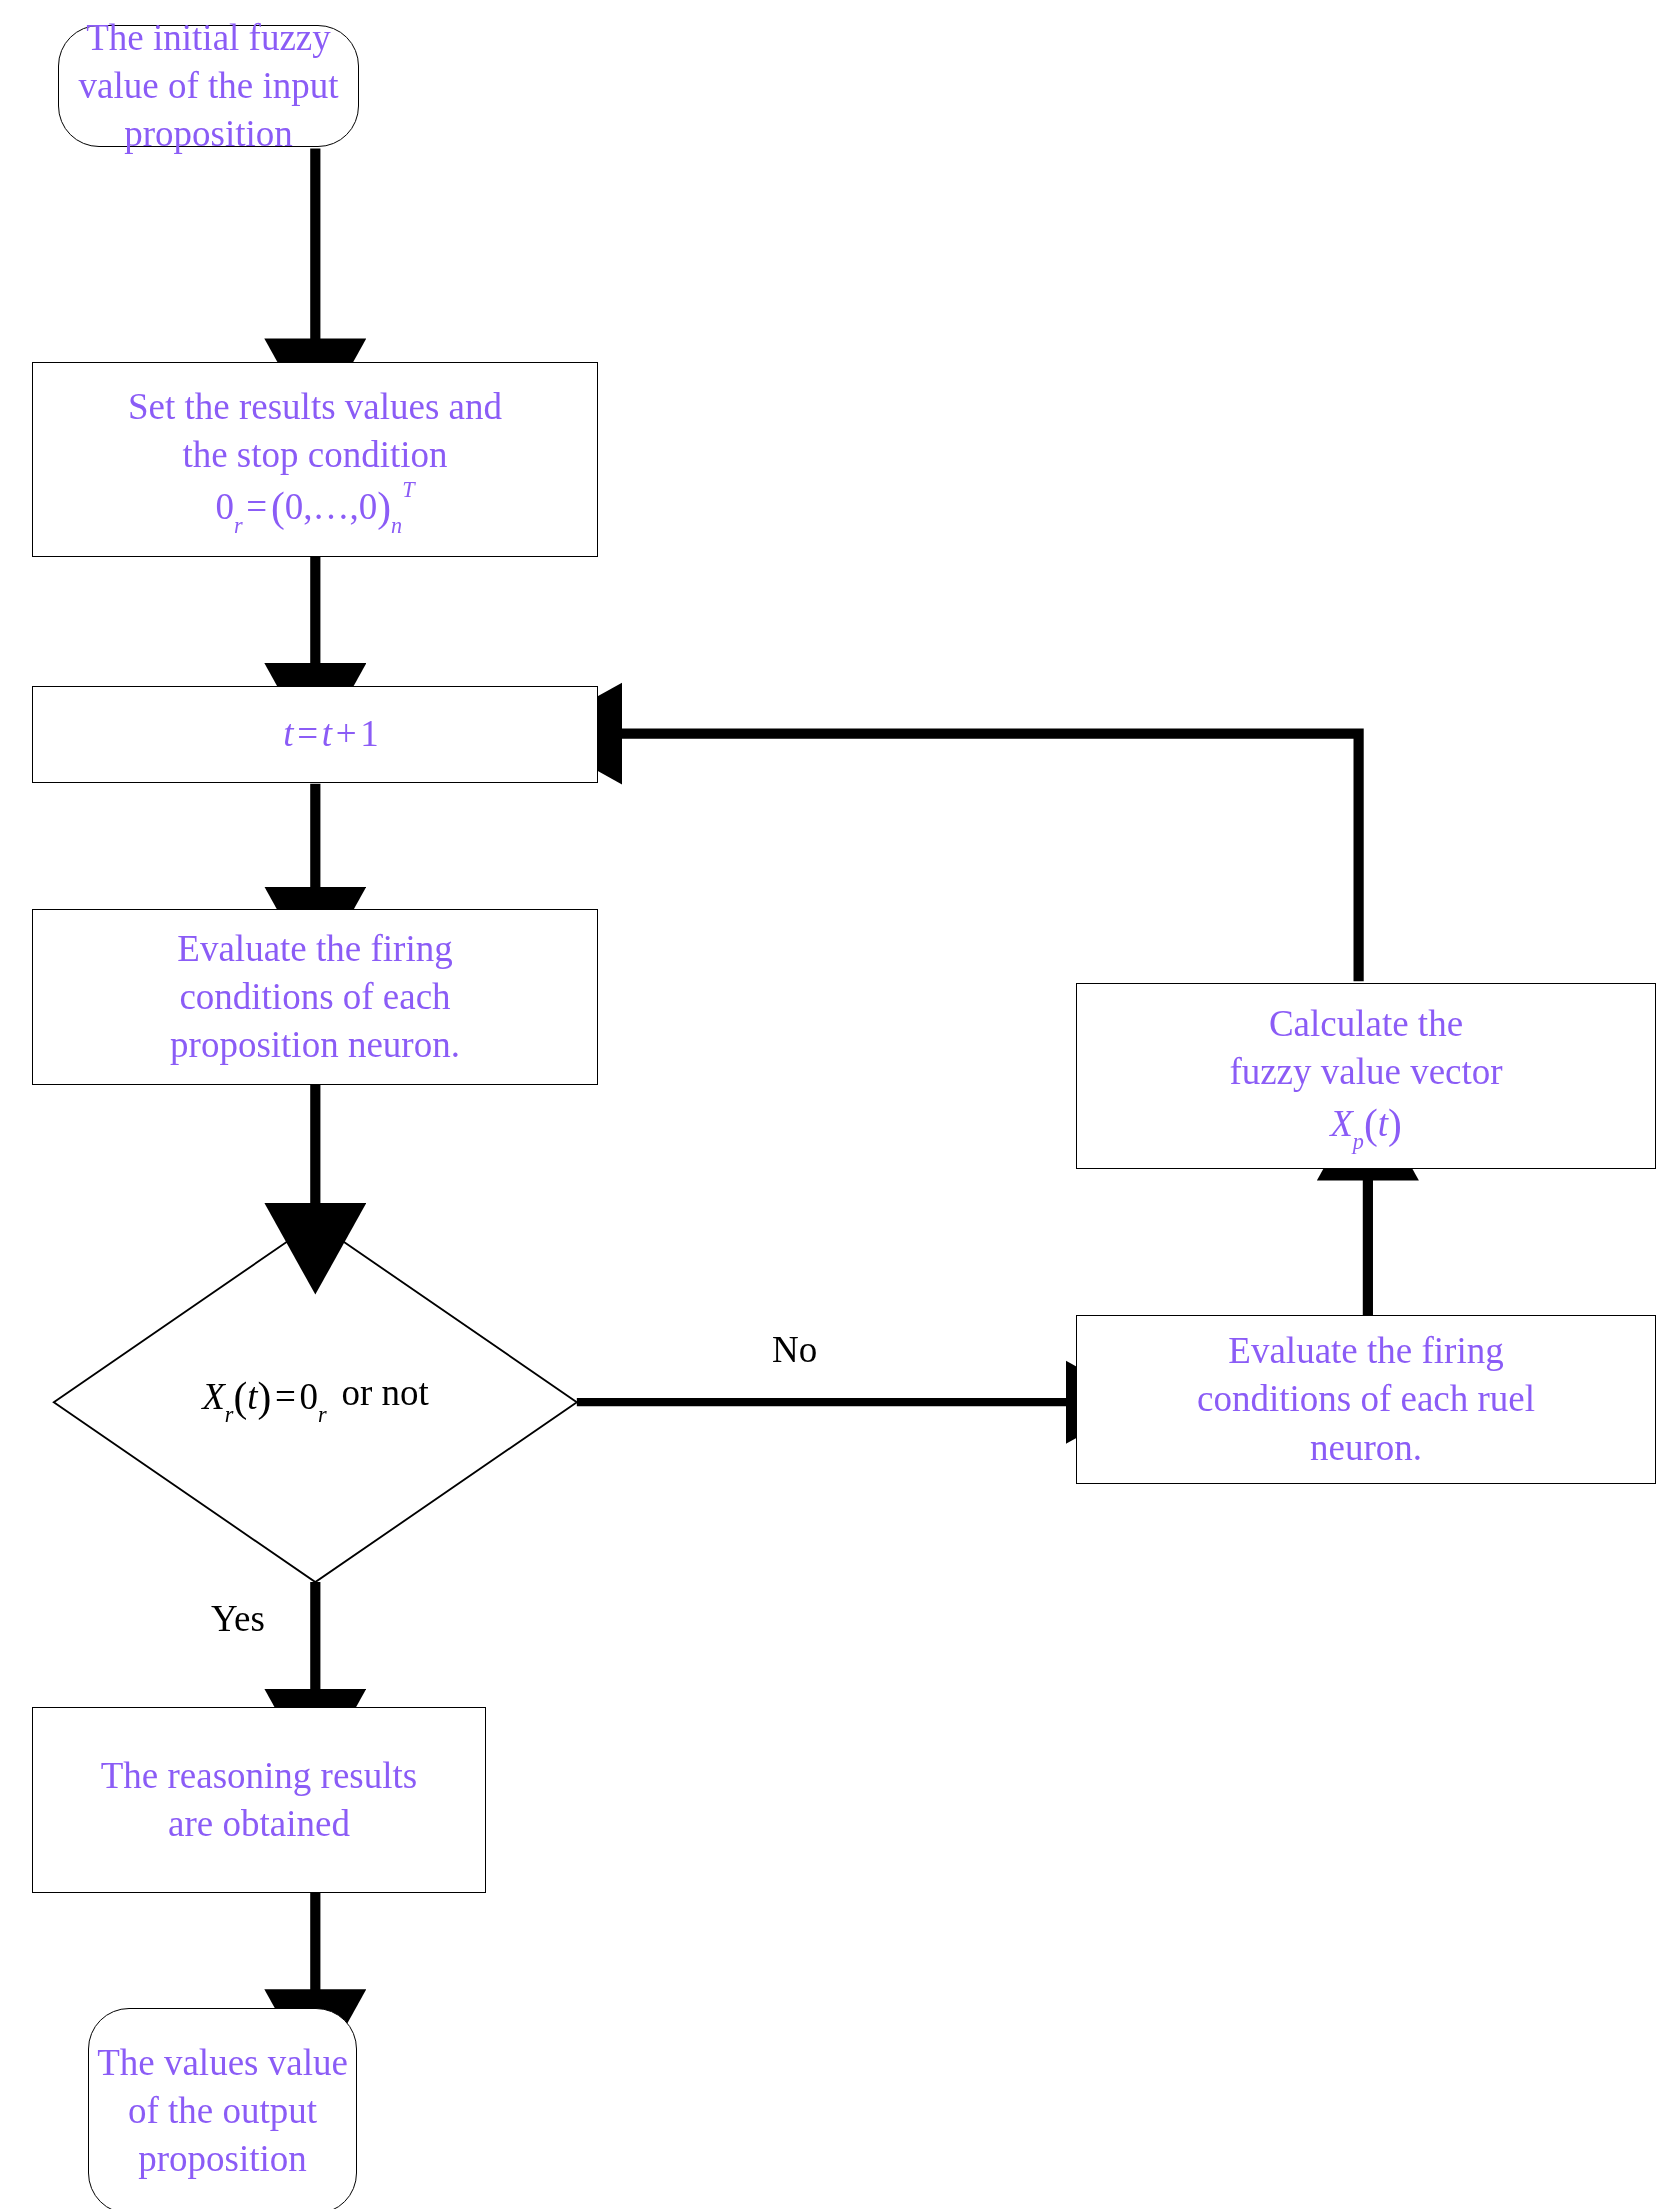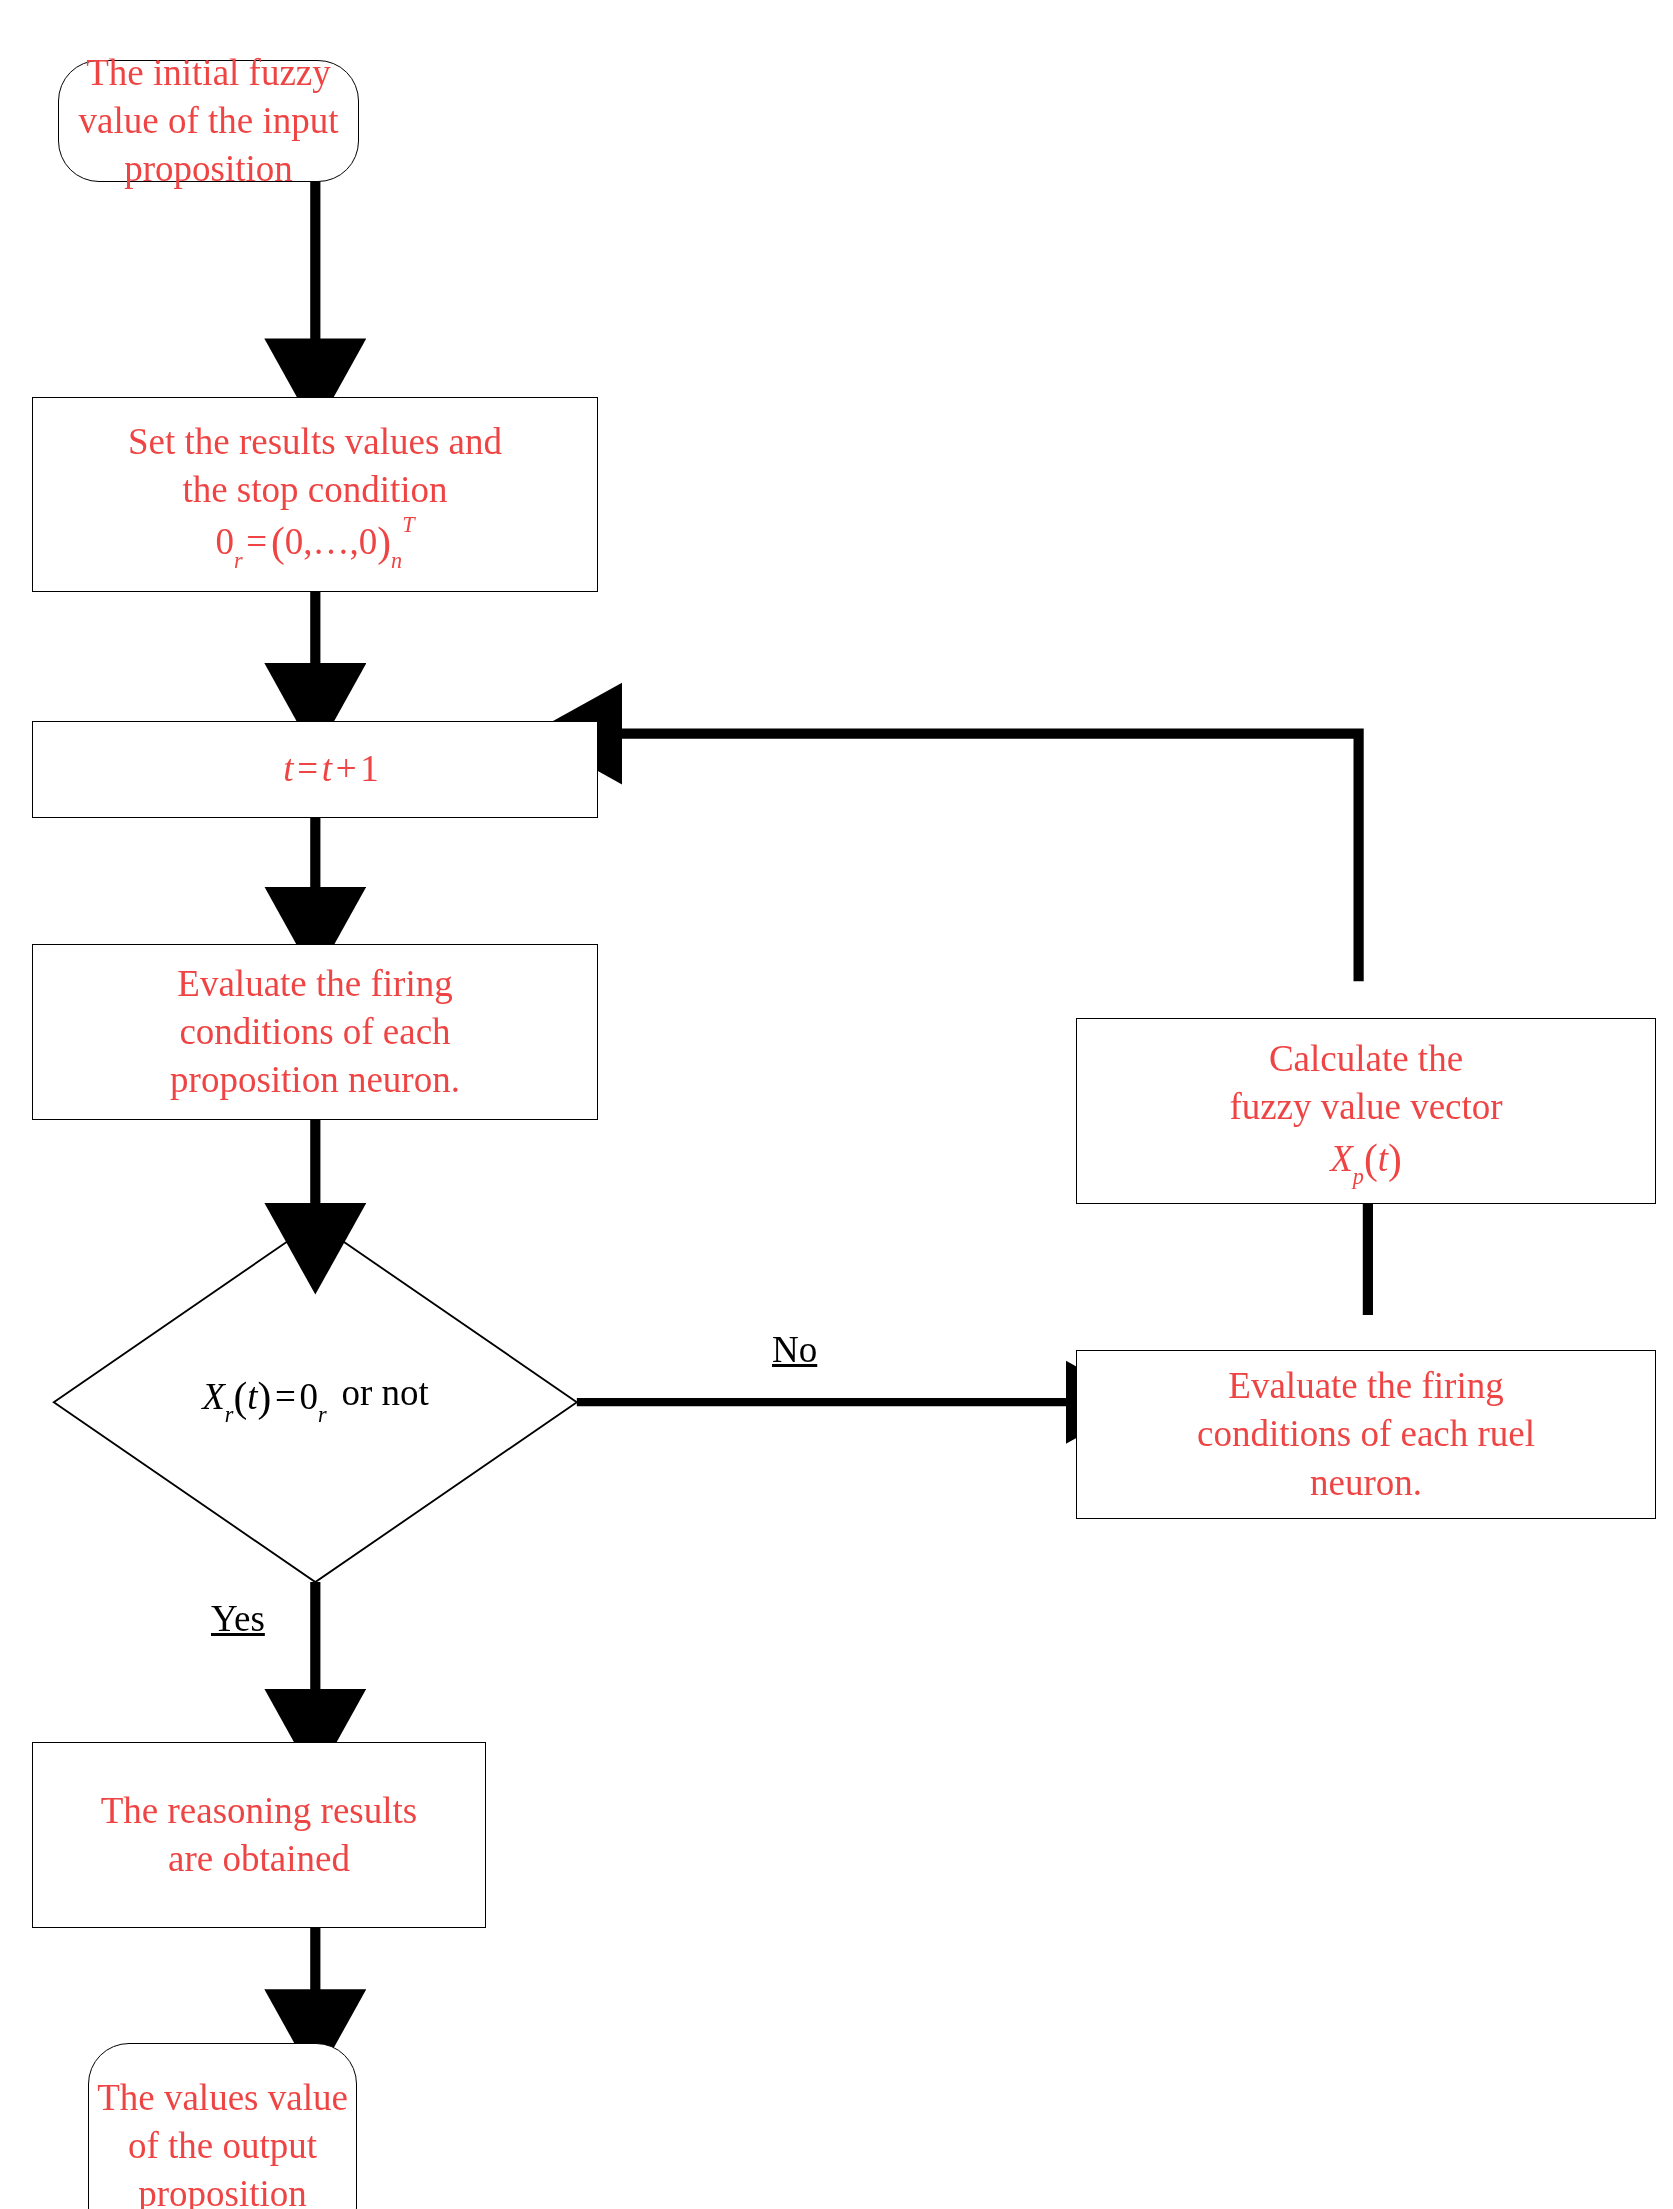--- a/index.html
+++ b/index.html
@@ -25,24 +25,23 @@
     height: 2209px;
   }
   .node {
     position: absolute;
     box-sizing: border-box;
     display: flex;
     flex-direction: column;
     align-items: center;
     justify-content: center;
     text-align: center;
-    color: #ef4444;
+    color: #8b5cf6;
     line-height: 1.30;
     font-size: 37px;
-    margin-top: 35px;
   }
   .node .ln { display: block; white-space: nowrap; }
 
   .terminator {
     border: 1.9px solid #000;
     border-radius: 41px;
     background: #fff;
   }
   .process {
     border: 1.9px solid #000;
@@ -55,21 +54,20 @@
     text-align: center;
     font-size: 37px;
     color: #000;
     white-space: nowrap;
   }
   .edge-label {
     position: absolute;
     font-size: 37px;
     color: #000;
     white-space: nowrap;
-    text-decoration: underline;
   }
 
   
   .math { font-style: italic; white-space: nowrap; }
   .math .up { font-style: normal; }
   .sub {
     font-style: italic;
     font-size: 0.60em;
     vertical-align: sub;
     position: relative;

